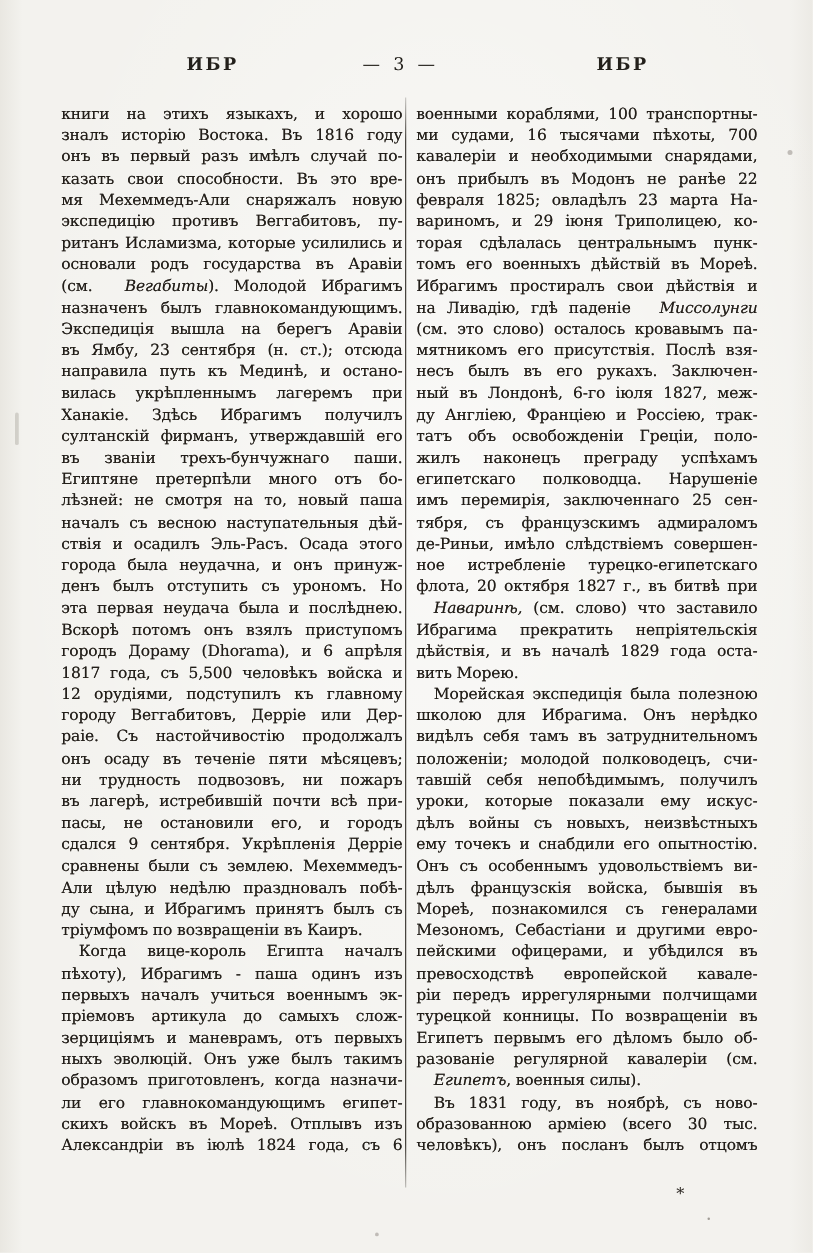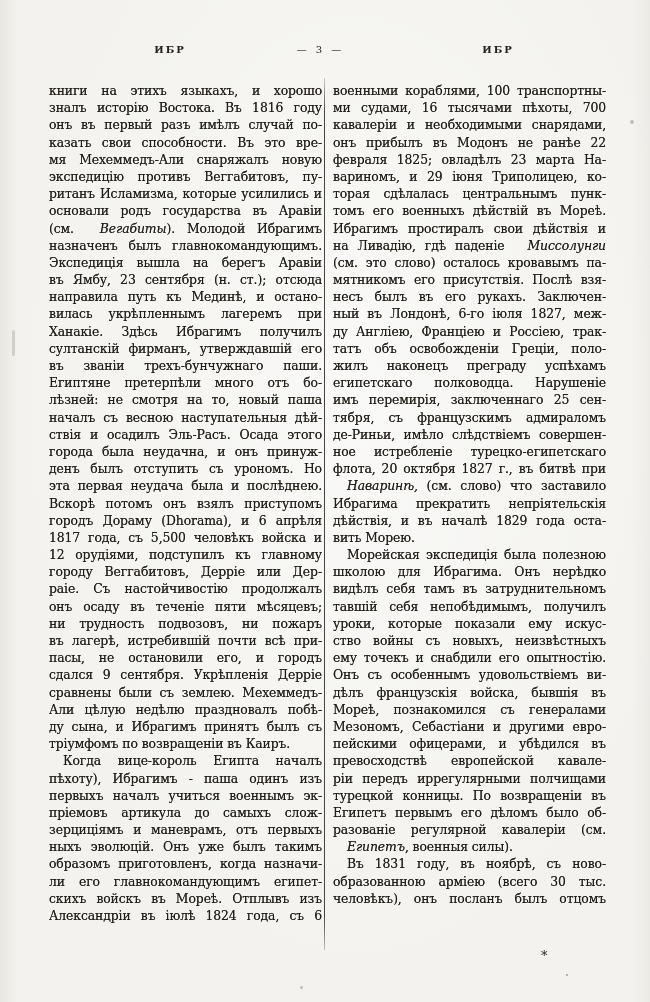--- a/index.html
+++ b/index.html
@@ -12,21 +12,21 @@
   }
   .page{
     position:absolute;inset:0;
     background:
       radial-gradient(ellipse at 55% 40%, rgba(255,255,255,0.55), rgba(0,0,0,0) 70%),
       linear-gradient(90deg, #e9e7e1 0px, #f3f2ee 18px, #f3f2ee 632px, #eceae5 650px),
       #f3f2ee;
   }
   .header{
     position:absolute;top:44px;left:0;width:650px;height:20px;
-    font-size:10px;font-weight:bold;color:#23201b;
+    font-size:14px;font-weight:bold;color:#23201b;
   }
   .run-title{position:absolute;letter-spacing:2px;text-align:center;}
   .run-title.left{left:110px;width:120px;}
   .run-title.right{left:438px;width:120px;}
   .page-num{
     position:absolute;left:258px;width:125px;text-align:center;
     font-weight:normal;letter-spacing:3px;color:#23201b;
   }
   .col{
     position:absolute;top:82px;width:273px;
@@ -151,23 +151,24 @@
       <div class="tl"><span>де-Риньи, имѣло слѣдствіемъ совершен-</span></div>
       <div class="tl"><span>ное истребленіе турецко-египетскаго</span></div>
       <div class="tl"><span>флота, 20 октября 1827 г., въ битвѣ при</span></div>
       <div class="tl"><i>Наваринѣ,</i><span> (см. слово) что заставило</span></div>
       <div class="tl"><span>Ибрагима прекратить непріятельскія</span></div>
       <div class="tl"><span>дѣйствія, и въ началѣ 1829 года оста-</span></div>
       <div class="tl end"><span>вить Морею.</span></div>
       <div class="tl ind"><span>Морейская экспедиція была полезною</span></div>
       <div class="tl"><span>школою для Ибрагима. Онъ нерѣдко</span></div>
       <div class="tl"><span>видѣлъ себя тамъ въ затруднительномъ</span></div>
+      <div class="tl"><span>положеніи; молодой полководецъ, счи-</span></div>
       <div class="tl"><span>тавшій себя непобѣдимымъ, получилъ</span></div>
       <div class="tl"><span>уроки, которые показали ему искус-</span></div>
-      <div class="tl"><span>ство войны съ новыхъ, неизвѣстныхъ</span></div>
+      <div class="tl"><span>дѣлъ войны съ новыхъ, неизвѣстныхъ</span></div>
       <div class="tl"><span>ему точекъ и снабдили его опытностію.</span></div>
       <div class="tl"><span>Онъ съ особеннымъ удовольствіемъ ви-</span></div>
       <div class="tl"><span>дѣлъ французскія войска, бывшія въ</span></div>
       <div class="tl"><span>Мореѣ, познакомился съ генералами</span></div>
       <div class="tl"><span>Мезономъ, Себастіани и другими евро-</span></div>
       <div class="tl"><span>пейскими офицерами, и убѣдился въ</span></div>
       <div class="tl"><span>превосходствѣ европейской кавале-</span></div>
       <div class="tl"><span>ріи передъ иррегулярными полчищами</span></div>
       <div class="tl"><span>турецкой конницы. По возвращеніи въ</span></div>
       <div class="tl"><span>Египетъ первымъ его дѣломъ было об-</span></div>

